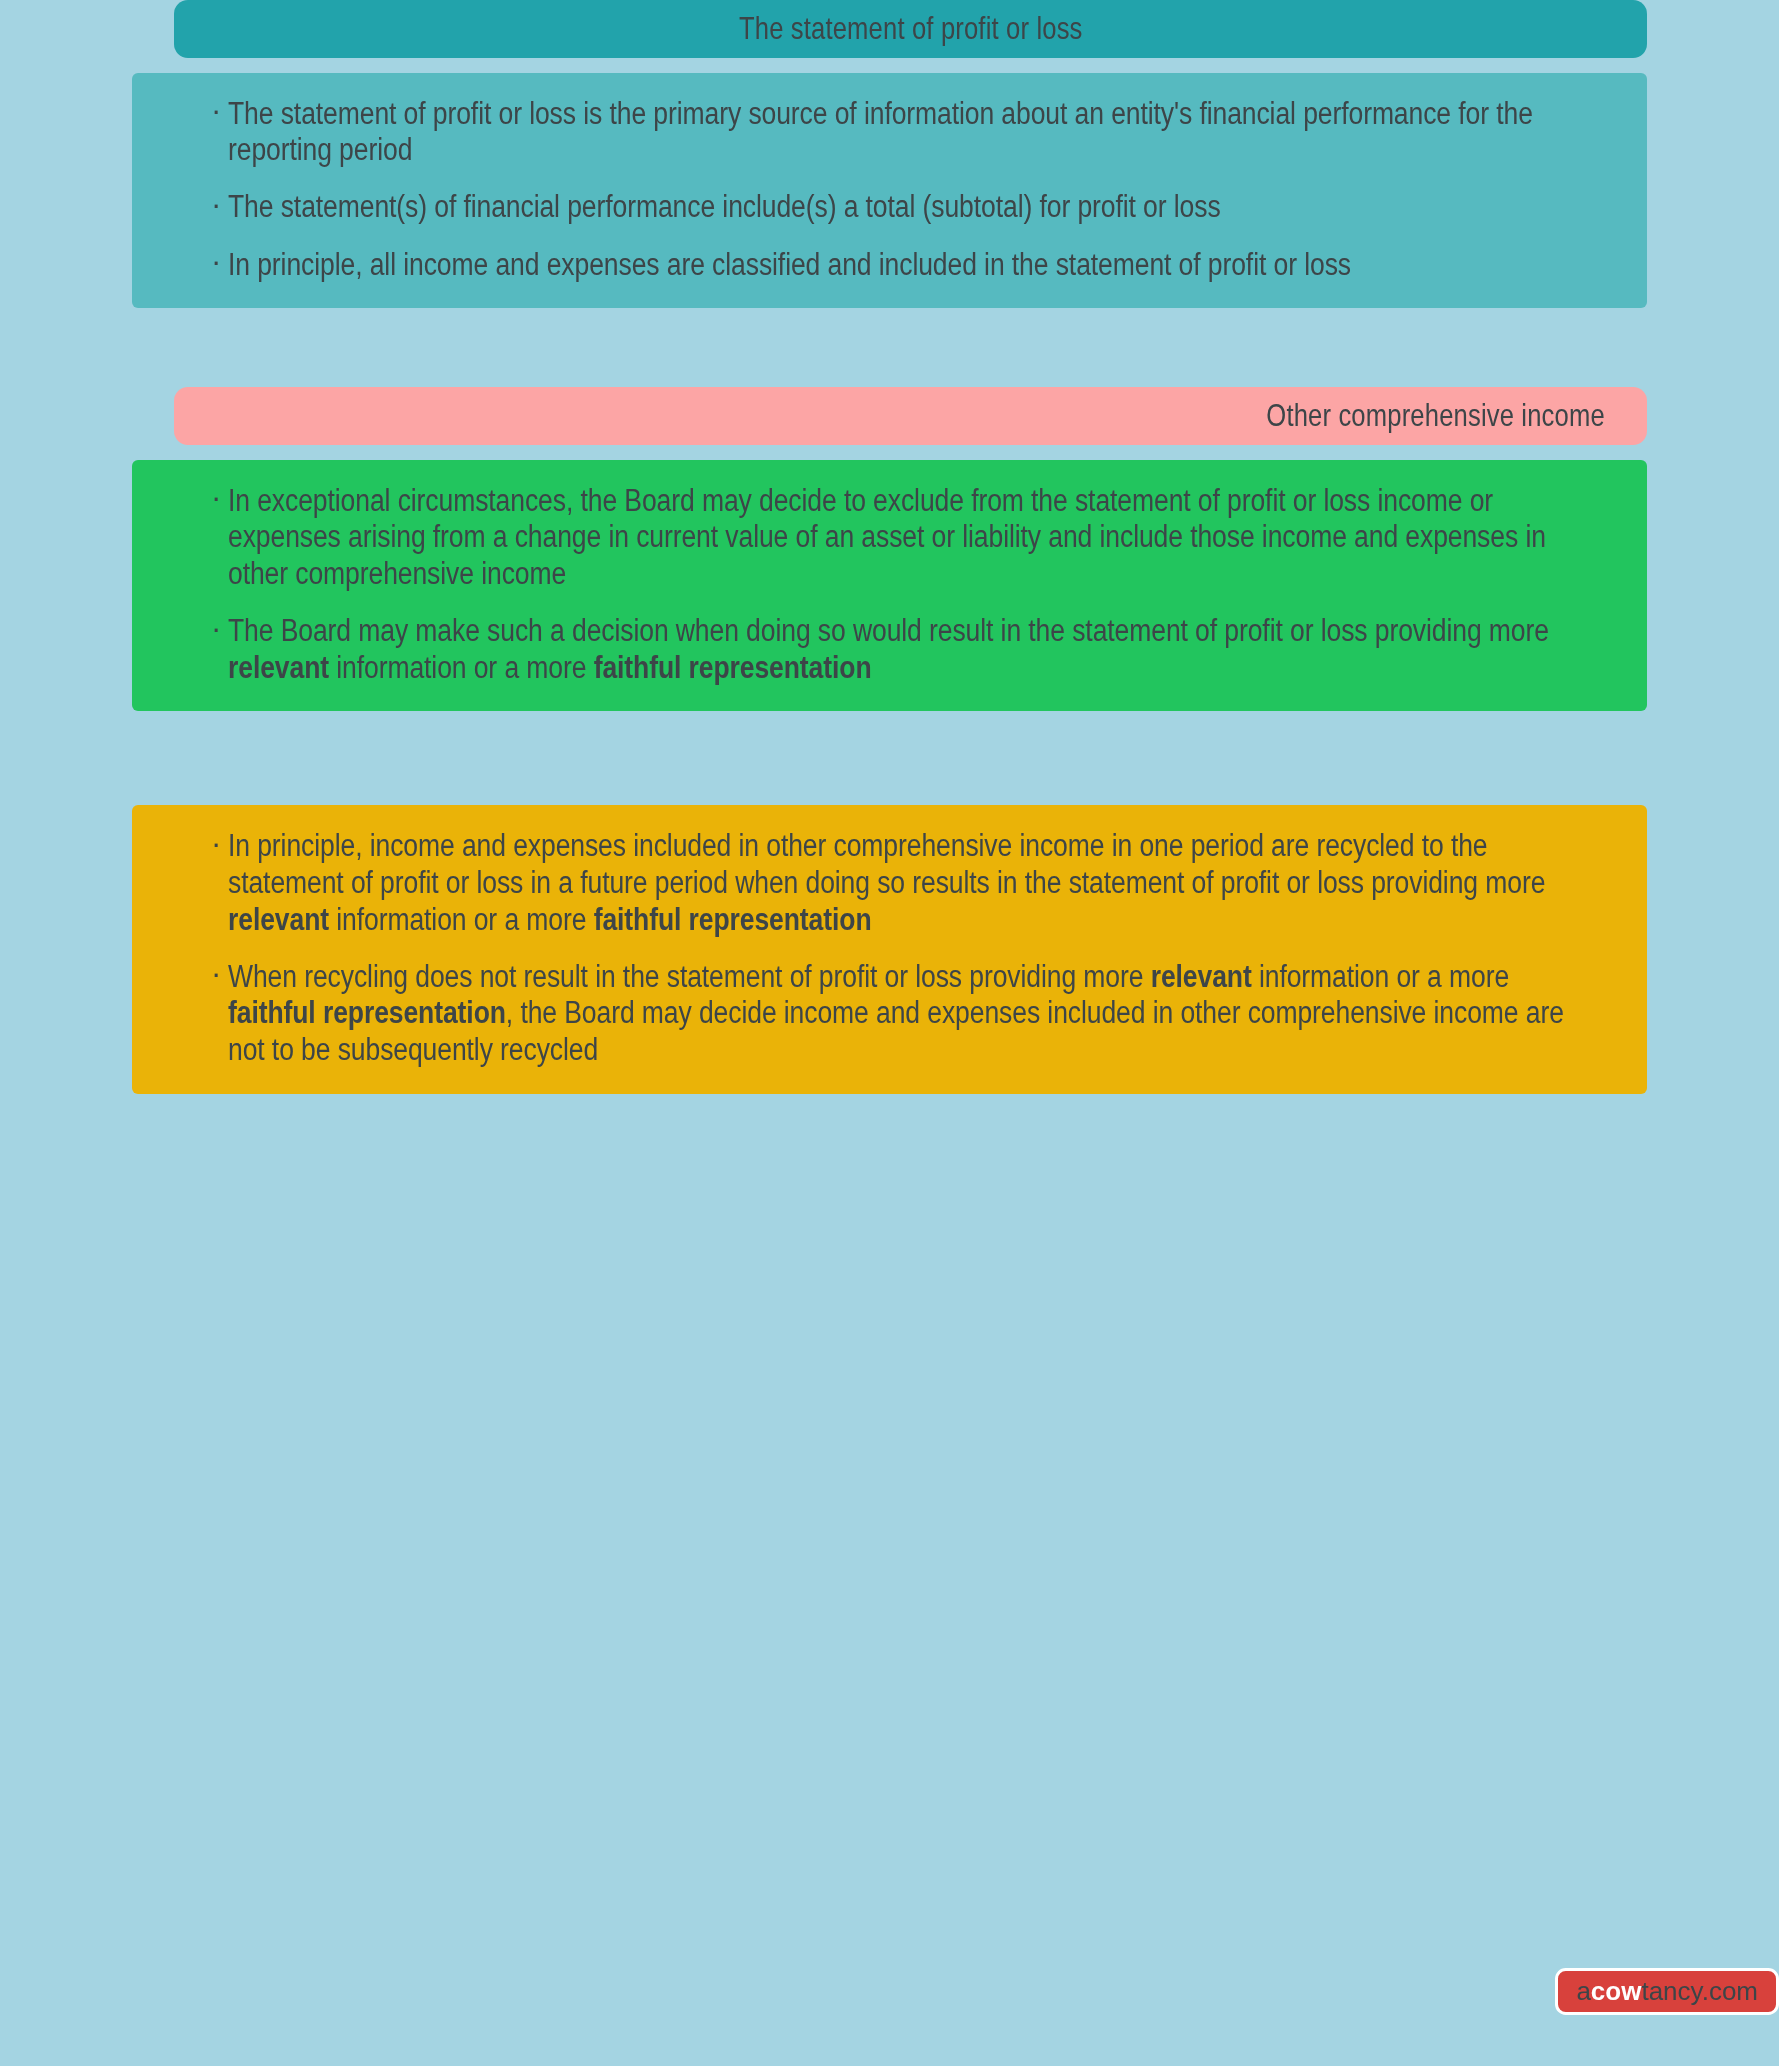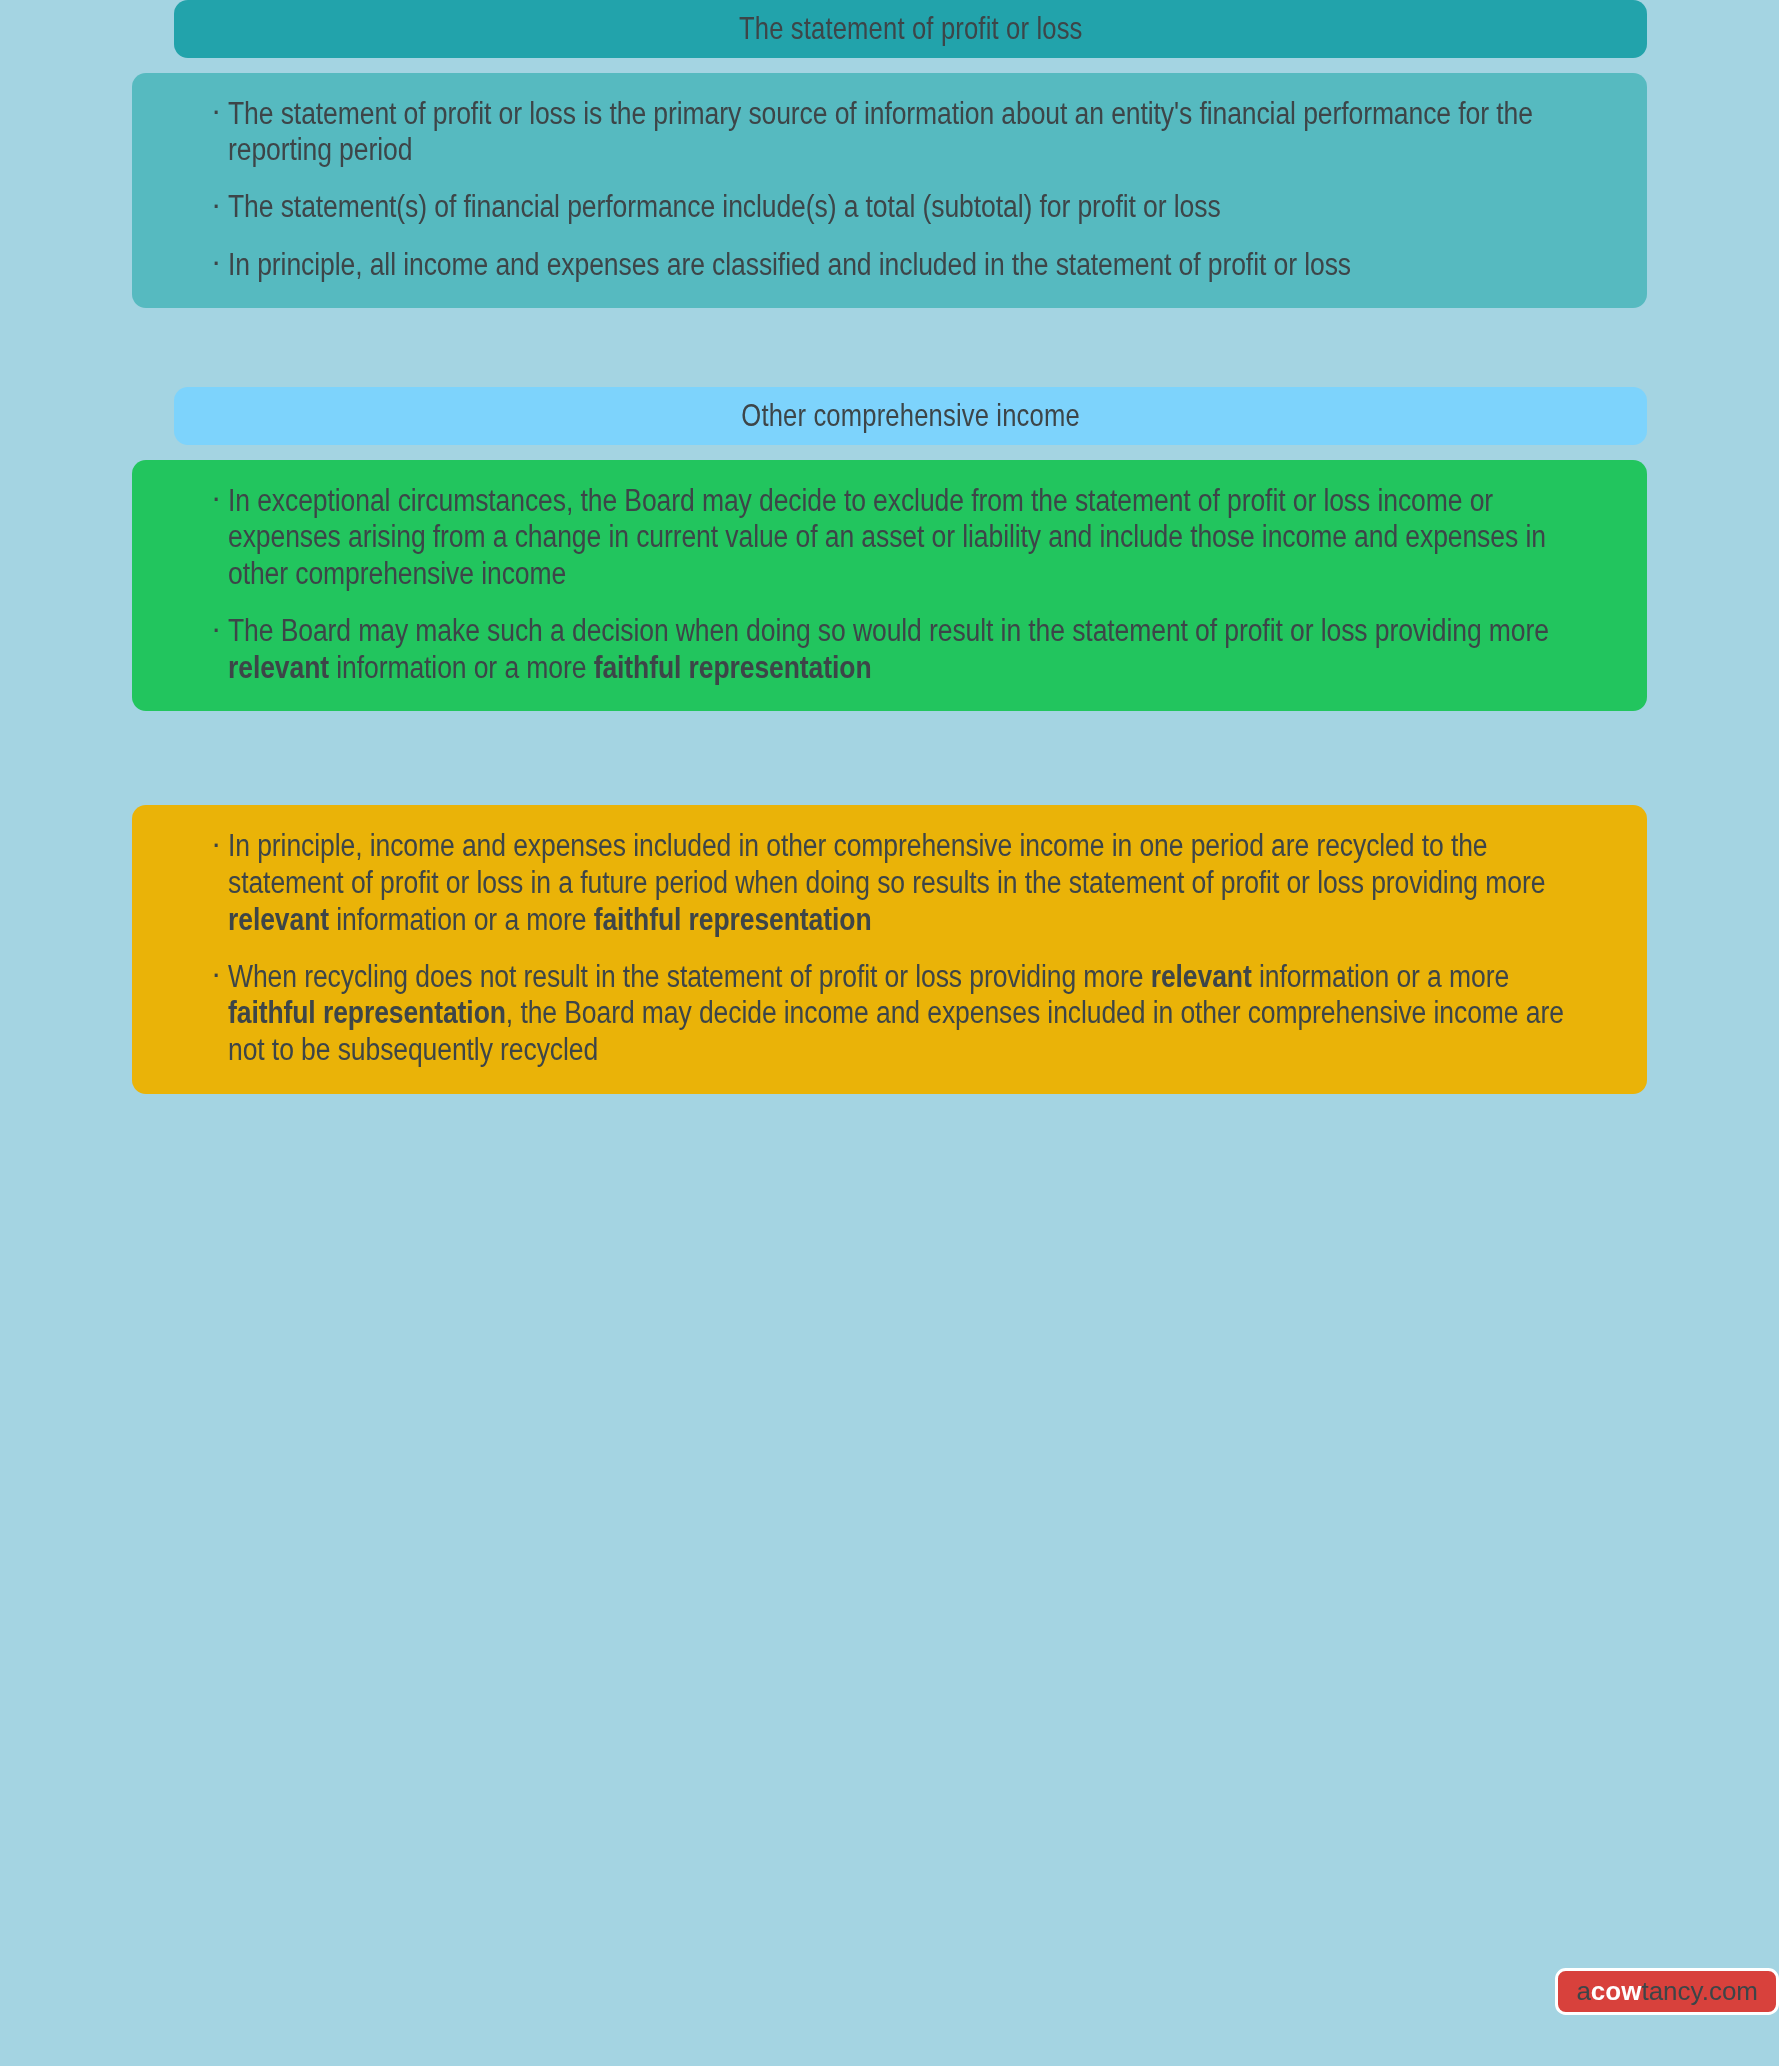--- a/index.html
+++ b/index.html
@@ -33,21 +33,21 @@
     font-size: 32px;
     color: #3d4548;
     letter-spacing: 0.2px;
     line-height: 1;
     font-family: "Liberation Sans Narrow", "Liberation Sans", sans-serif;
     transform: scaleX(0.80);
     display: inline-block;
     transform-origin: center;
   }
   .section-body {
-    border-radius: 14px;
+    border-radius: 6px;
     box-sizing: border-box;
     padding: 23px 68px 25px 79px;
   }
   ul.bullets {
     list-style: none;
     margin: 0;
     padding: 0;
   }
   ul.bullets li {
     position: relative;
@@ -79,21 +79,21 @@
   }
   ul.bullets li b {
     font-weight: 700;
   }
 
   
   .sec-pl .section-header { background: #22a3ab; padding: 11.6px 0 14px; }
   .sec-pl .section-body { background: #56bac0; }
 
   
-  .sec-oci .section-header { background: #7dd3fc; padding: 11.6px 0 14px; }
+  .sec-oci .section-header { background: #fca5a5; padding: 11.6px 0 14px; text-align: right; }
   .sec-oci .section-body { background: #22c55e; }
 
   
   .sec-rec .section-header { background: #e3bd44; padding: 11.6px 0 14px; }
   .sec-rec .section-body { background: #eab308; }
 
   .gap-header-body { height: 15px; }
   .gap-section { height: 79px; }
 
   .footer {

